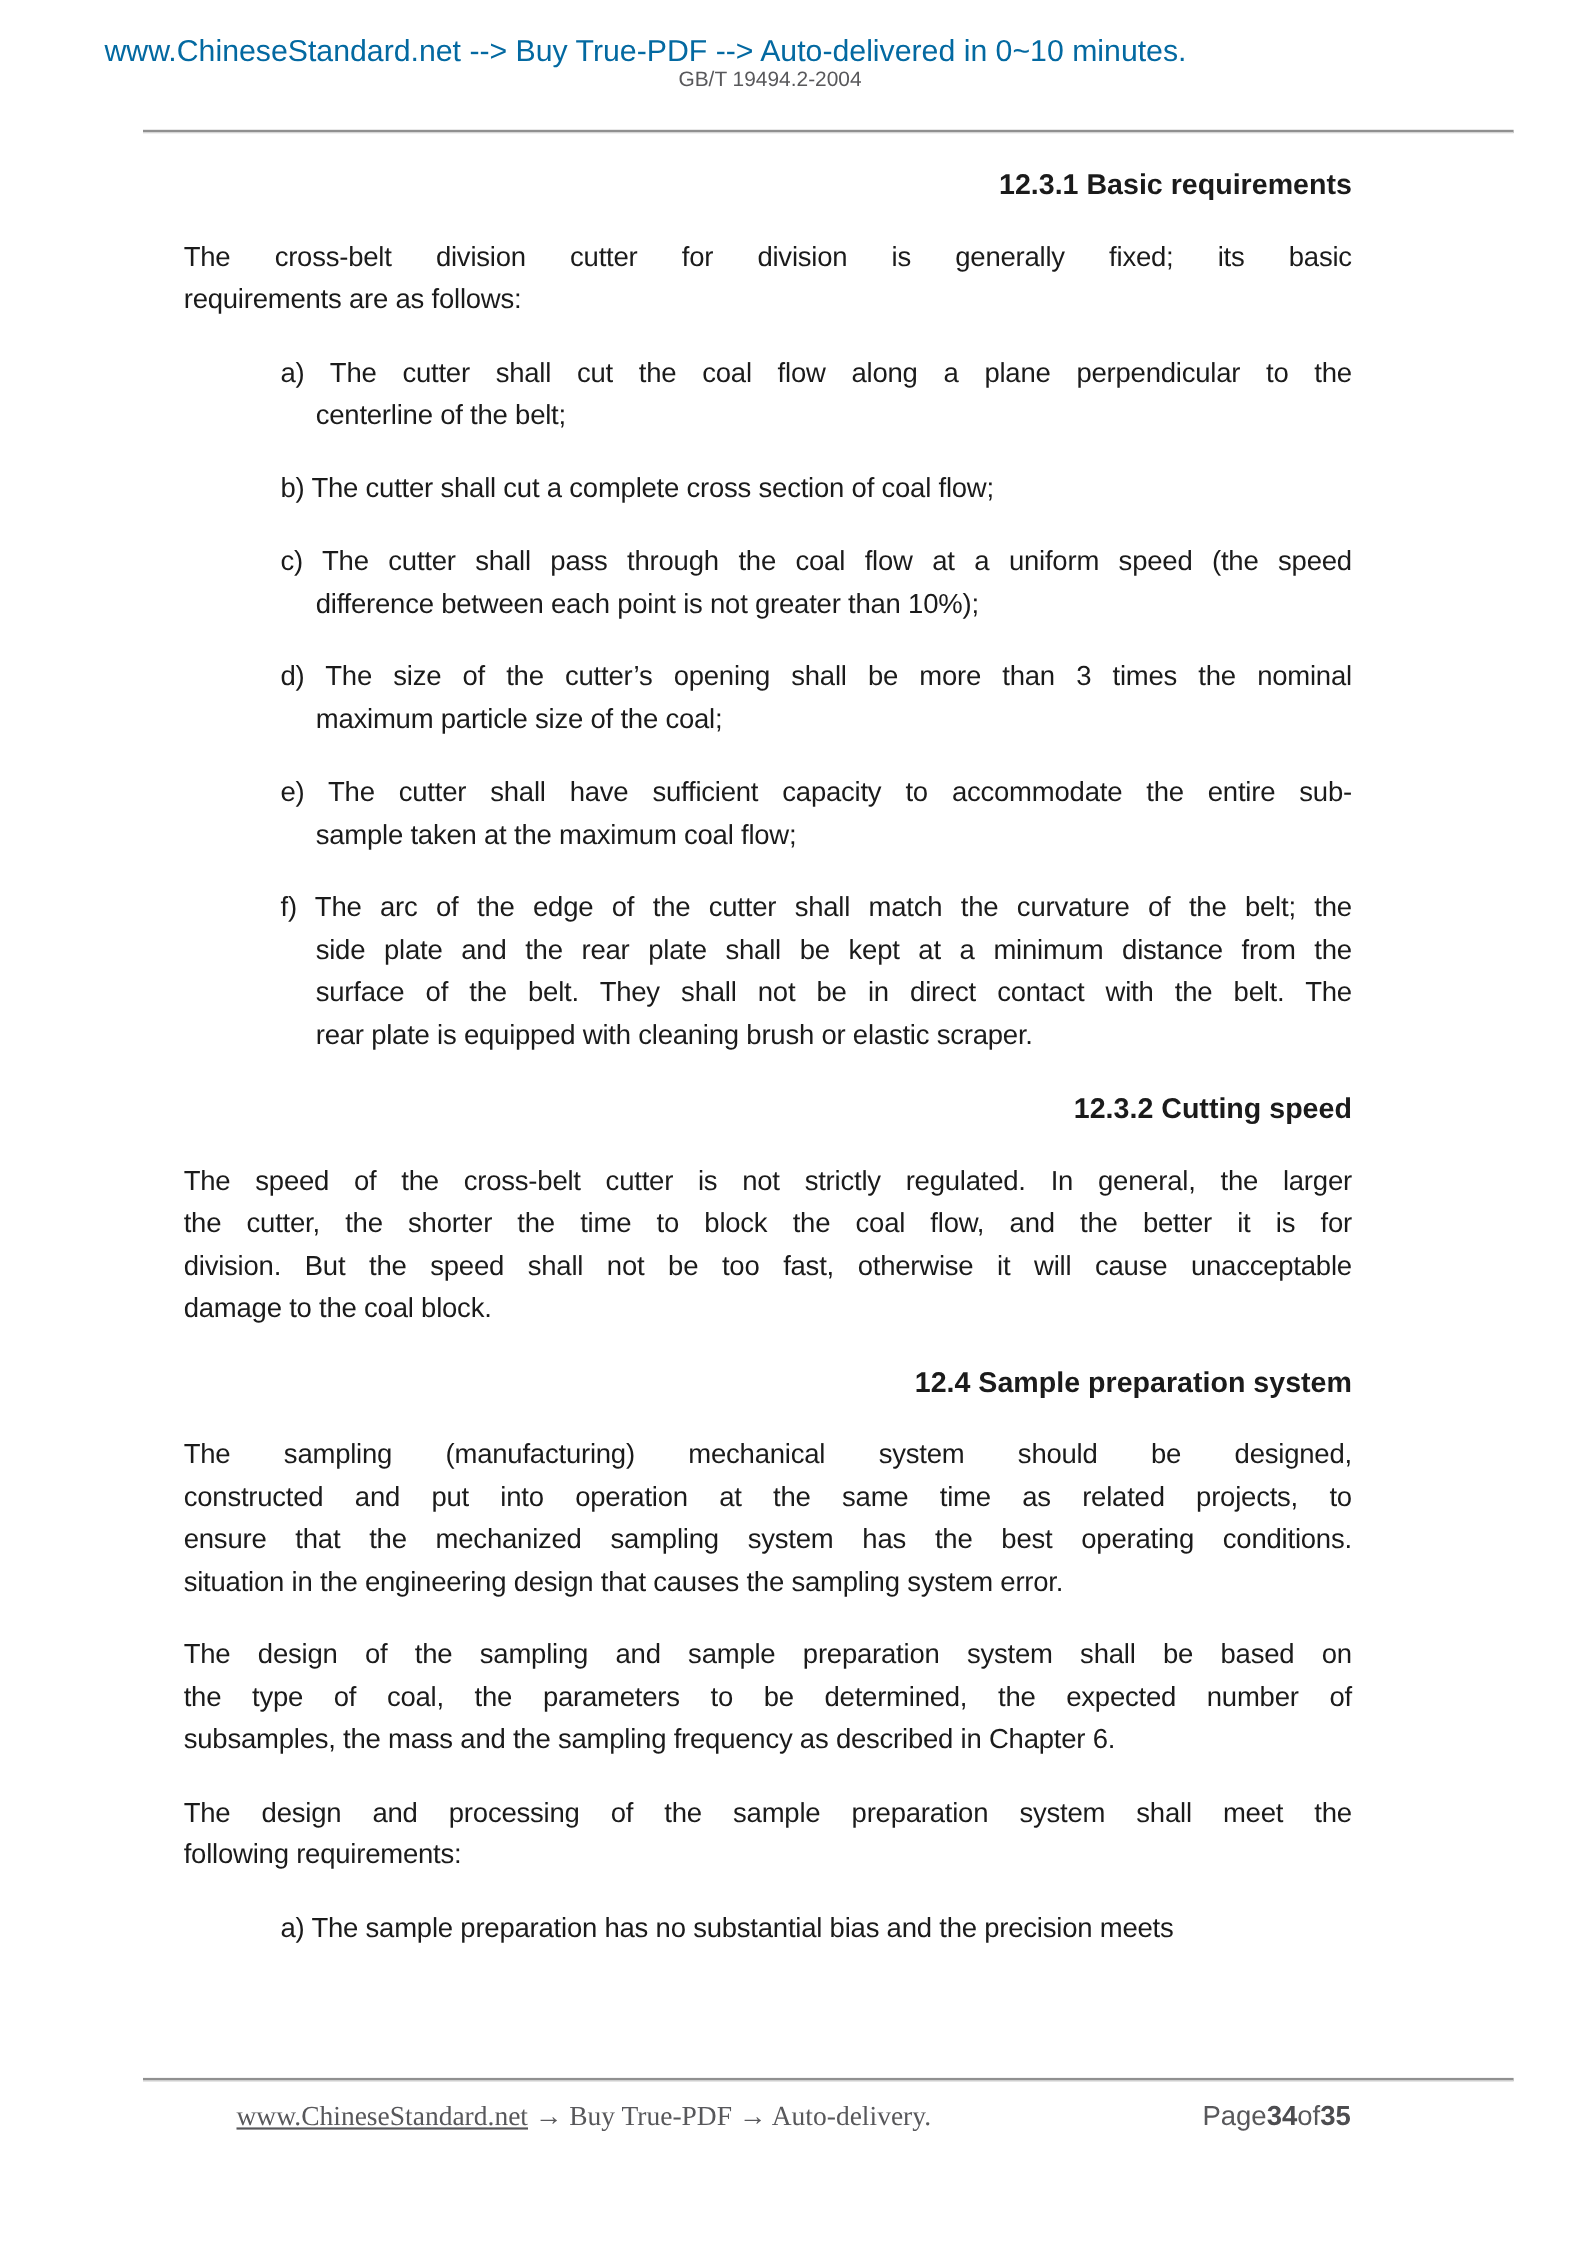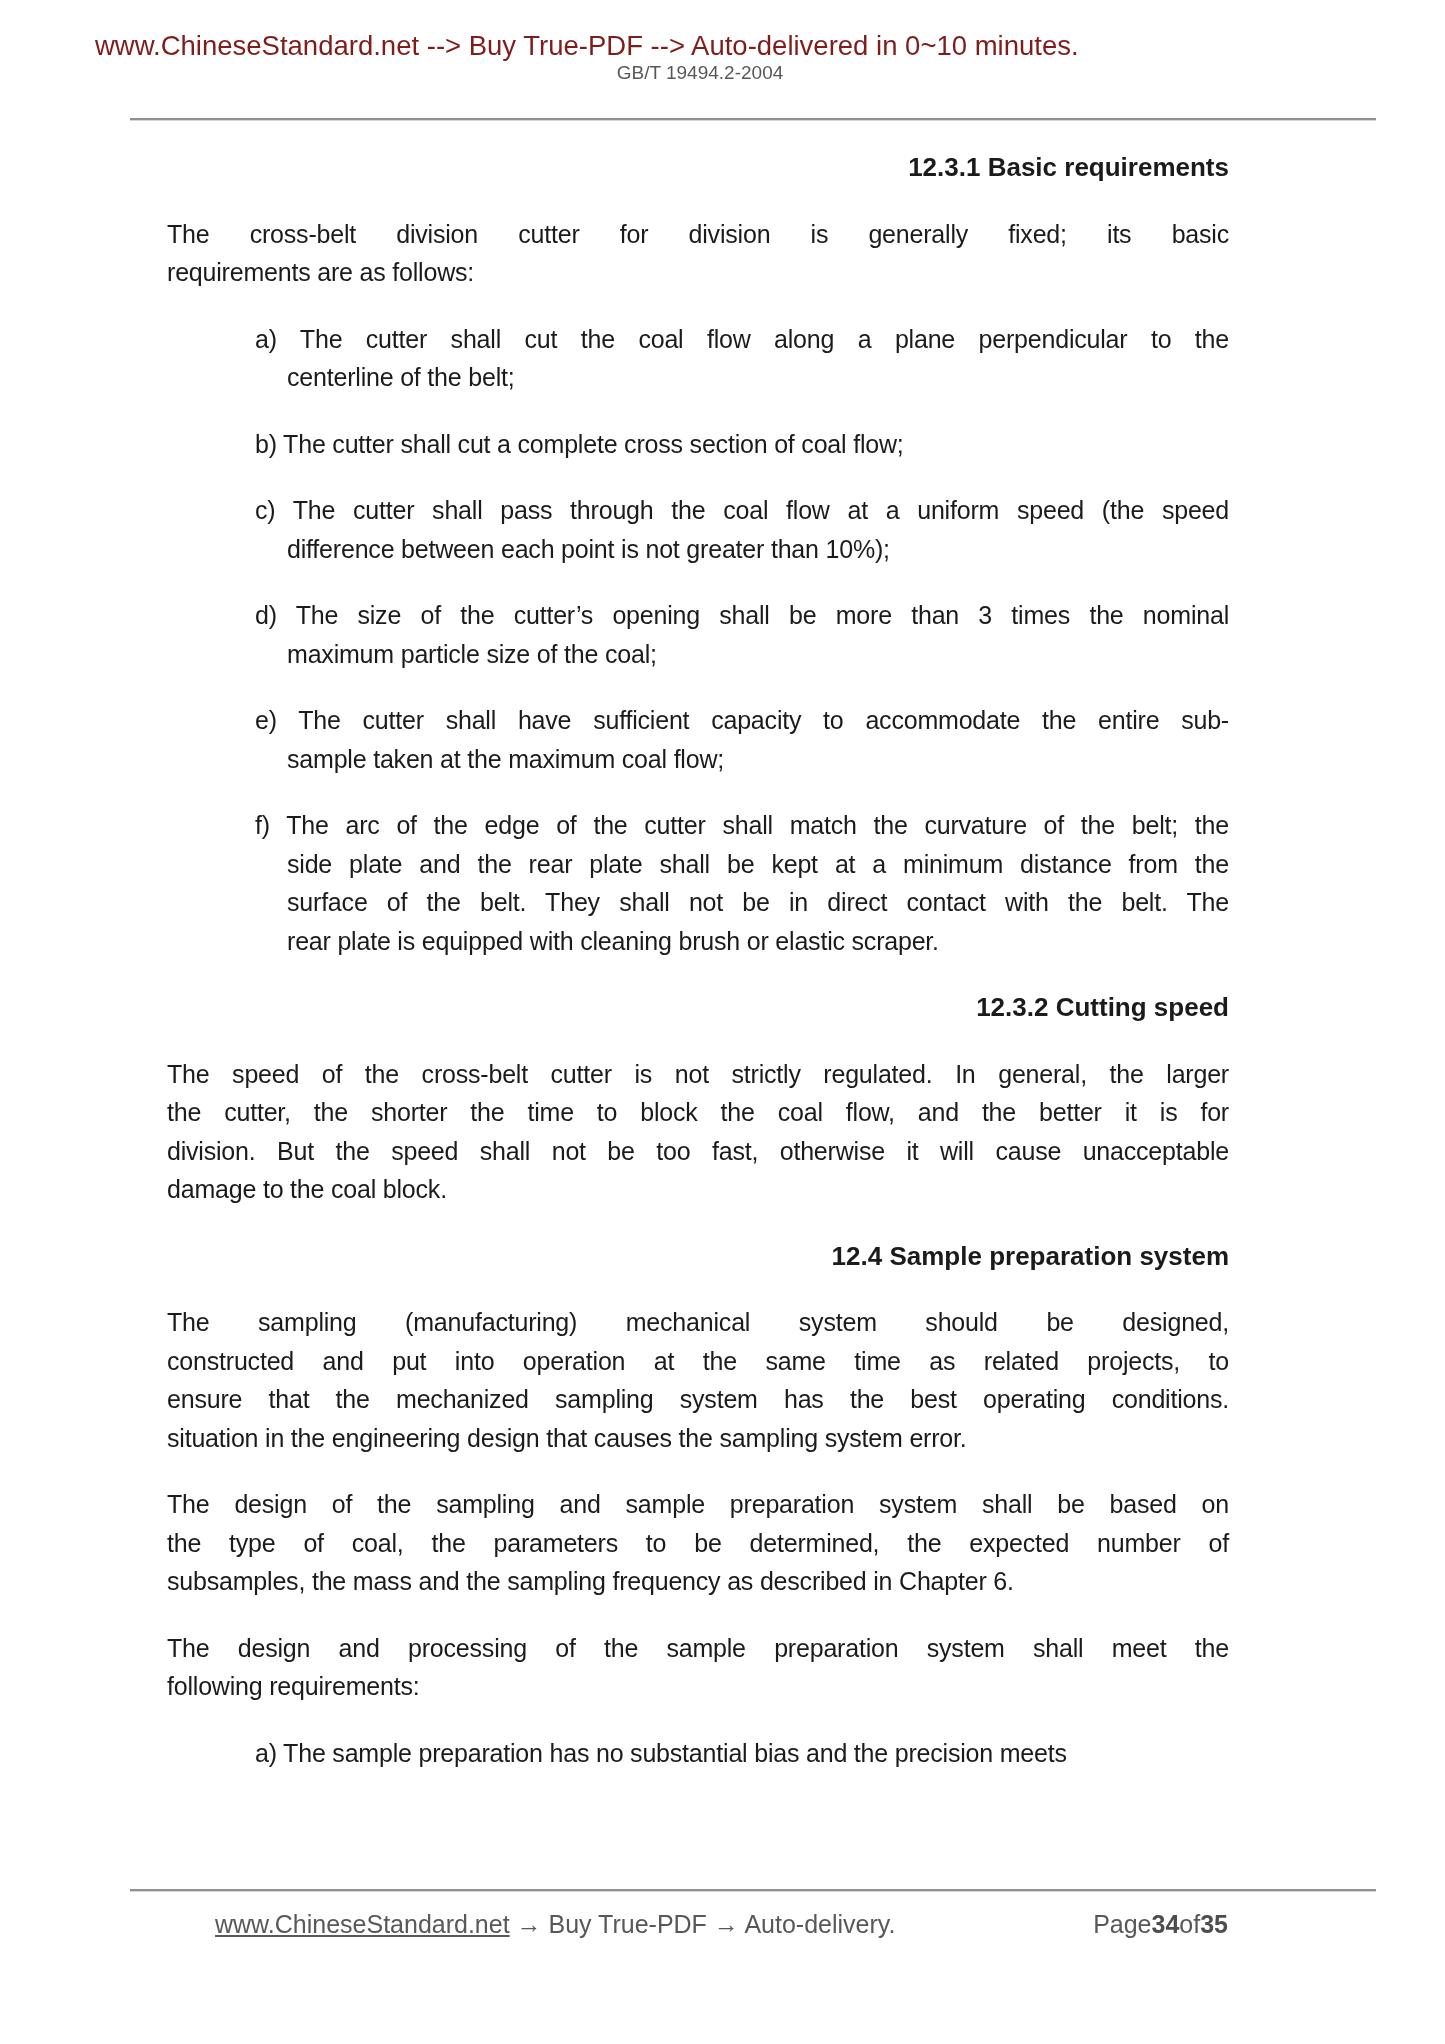--- a/index.html
+++ b/index.html
@@ -10,21 +10,21 @@
     background: #ffffff;
     font-family: "Liberation Sans", sans-serif;
     overflow: hidden;
   }
 
   
   .hdr-line1 {
     position: absolute;
     left: 95px; top: 30px;
     font-size: 27.5px;
-    color: #7f1d1d;
+    color: #0369a1;
     white-space: nowrap;
   }
   .hdr-line2 {
     position: absolute;
     left: 0; top: 62px;
     width: 1400px;
     text-align: center;
     font-size: 19px;
     color: #58585b;
   }
@@ -65,21 +65,21 @@
   .footer-row {
     position: absolute;
     left: 215px; top: 1910px;
     width: 1013px;
     display: flex;
     justify-content: space-between;
     align-items: baseline;
     font-size: 25px;
     color: #58585b;
   }
-  .footer-left { white-space: nowrap; }
+  .footer-left { white-space: nowrap; font-family: Liberation Serif, serif; }
   .footer-link { text-decoration: underline; cursor: pointer; }
   .page-indicator { display: flex; white-space: nowrap; }
   .page-indicator .num { font-weight: bold; color: #4d4d50; }
 </style>
 </head>
 <body>
 
 <div class="page">
 
   <div class="hdr-line1">www.ChineseStandard.net --&gt; Buy True-PDF --&gt; Auto-delivered in 0~10 minutes.</div>

